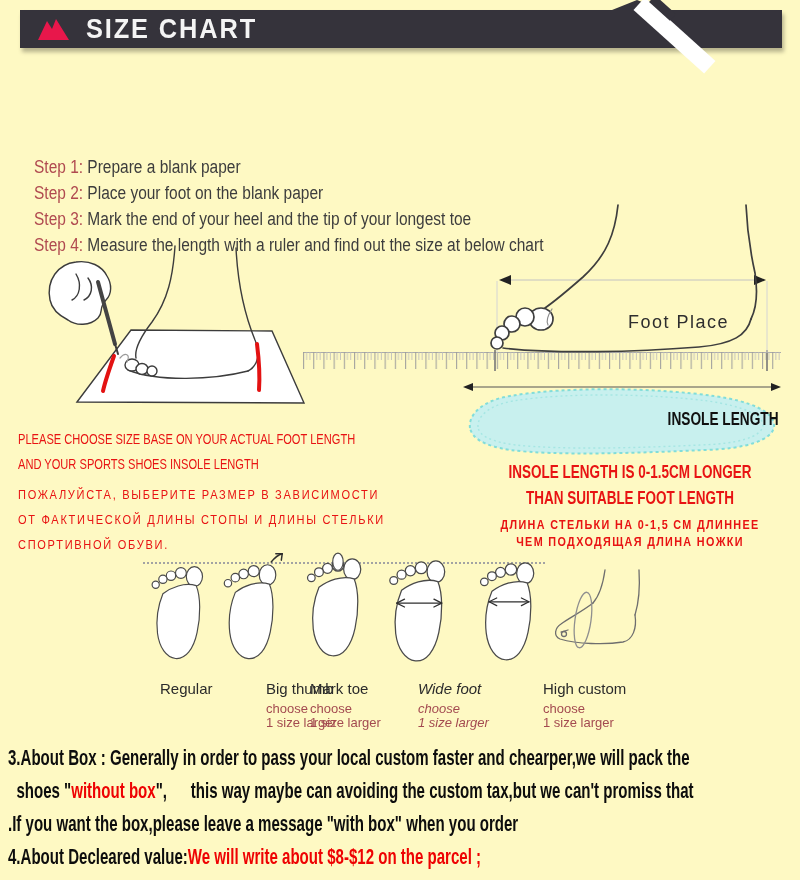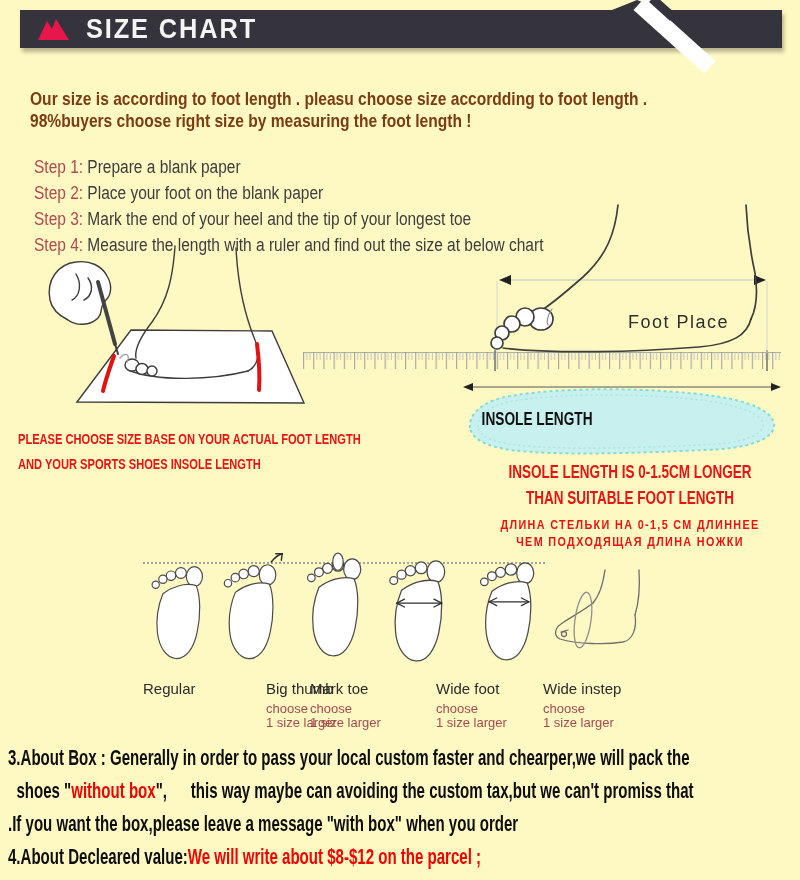--- a/index.html
+++ b/index.html
@@ -23,27 +23,27 @@
   
   .intro{position:absolute;left:30px;top:88px;color:#7b3c12;font-weight:bold;font-size:19px;line-height:22px;}
   .intro .ln{white-space:nowrap;transform:scaleX(.82);transform-origin:left center;}
   .steps{position:absolute;left:34px;top:154px;font-size:18px;line-height:26px;color:#3d3d3d;}
   .steps .ln{white-space:nowrap;transform:scaleX(.86);transform-origin:left center;}
   .step-lb{color:#b04a50;}
 
   
   .illus{position:absolute;}
   .lbl-footlength{position:absolute;left:628px;top:312px;font-size:18px;letter-spacing:1.5px;color:#2e2e2e;}
-  .lbl-insole{position:absolute;left:460px;top:408px;width:340px;text-align:left;color:#111;
+  .lbl-insole{position:absolute;left:460px;top:408px;width:340px;text-align:right;color:#111;
               font-size:19px;font-weight:bold;white-space:nowrap;}
   .lbl-insole .in{display:inline-block;transform:scaleX(.72);transform-origin:center;}
   .dotline{position:absolute;left:143px;top:562px;width:402px;border-top:2px dotted #a3a3a3;}
 
   
-  .lnote{position:absolute;left:18px;top:426px;color:#e81313;font-weight:bold;}
+  .lnote{position:absolute;left:18px;top:426px;color:#e81313;font-weight:normal;}
   .lnote .en{font-size:15px;line-height:25px;white-space:nowrap;transform:scaleX(.74);transform-origin:left center;}
   .lnote .ru{font-size:13px;line-height:25px;letter-spacing:2px;white-space:nowrap;
              transform:scaleX(.85);transform-origin:left center;}
   .lnote .rublk{margin-top:6px;}
   .rnote{position:absolute;left:455px;top:459px;width:350px;text-align:center;color:#e81313;font-weight:bold;}
   .rnote .en{font-size:19px;line-height:26px;white-space:nowrap;transform:scaleX(.71);transform-origin:center;}
   .rnote .ru{font-size:12px;line-height:16px;letter-spacing:1.5px;white-space:nowrap;
              transform:scaleX(.9);transform-origin:center;margin-top:1px;}
   .rnote .rublk{margin-top:6px;}
 
@@ -69,24 +69,20 @@
   <div class="hdr">
     <div class="hdr-peak"></div>
     <div class="hdr-stripe-white"></div>
     <div class="hdr-stripe-dark"></div>
     <svg class="hdr-logo" viewBox="0 0 36 24">
       <path d="M2 23 L11 4 L16 12 L20 2 L33 23 Z" fill="#e8174b"></path>
     </svg>
     <div class="hdr-title">SIZE CHART</div>
   </div>
 
-  <div class="intro">
-    <div class="ln">Our size is according to foot length . pleasu choose size accordding to foot length .</div>
-    <div class="ln">98%buyers choose right size by measuring the foot length !</div>
-  </div>
 
   <div class="steps">
     <div class="ln"><span class="step-lb">Step 1:</span> <span>Prepare a blank paper</span></div>
     <div class="ln"><span class="step-lb">Step 2:</span> <span>Place your foot on the blank paper</span></div>
     <div class="ln"><span class="step-lb">Step 3:</span> <span>Mark the end of your heel and the tip of your longest toe</span></div>
     <div class="ln"><span class="step-lb">Step 4:</span> <span>Measure the length with a ruler and find out the size at below chart</span></div>
   </div>
 
   <svg class="illus" style="left:28px;top:238px;" width="300" height="175" viewBox="0 0 300 175">
     <g fill="none" stroke="#3c3c3c" stroke-width="1.4" stroke-linecap="round">
@@ -149,20 +145,25 @@
     <polygon points="5,7 15,3 15,11" fill="#222"></polygon>
     <polygon points="323,7 313,3 313,11" fill="#222"></polygon>
     <path d="M12,48 C10,34 26,20 52,16 C110,6 200,8 256,16 C292,21 318,32 316,47 C314,60 288,69 246,70 C180,73 100,76 52,70 C26,66 14,58 12,48 Z" fill="#c8f0ee" stroke="#82ddd9" stroke-width="2" stroke-dasharray="3 3"></path>
     <path d="M20,47 C19,36 32,25 55,21 C110,12 196,14 250,21 C284,26 306,35 305,46 C303,57 280,64 242,65 C180,68 104,70 58,65 C34,62 21,56 20,47 Z" fill="none" stroke="#a5e6e3" stroke-width="1.4" stroke-dasharray="2 3"></path>
   </svg>
   <div class="lbl-insole"><span class="in">INSOLE LENGTH</span></div>
 
   <div class="lnote">
     <div class="en">PLEASE CHOOSE SIZE BASE ON YOUR ACTUAL FOOT LENGTH</div>
     <div class="en">AND YOUR SPORTS SHOES INSOLE LENGTH</div>
+    <div class="rublk">
+      <div class="ru">ПОЖАЛУЙСТА, ВЫБЕРИТЕ РАЗМЕР В ЗАВИСИМОСТИ</div>
+      <div class="ru">ОТ ФАКТИЧЕСКОЙ ДЛИНЫ СТОПЫ И ДЛИНЫ СТЕЛЬКИ</div>
+      <div class="ru">СПОРТИВНОЙ ОБУВИ.</div>
+    </div>
   </div>
 
   <div class="rnote">
     <div class="en">INSOLE LENGTH IS 0-1.5CM LONGER</div>
     <div class="en">THAN SUITABLE FOOT LENGTH</div>
     <div class="rublk">
       <div class="ru">ДЛИНА СТЕЛЬКИ НА 0-1,5 СМ ДЛИННЕЕ</div>
       <div class="ru">ЧЕМ ПОДХОДЯЩАЯ ДЛИНА НОЖКИ</div>
     </div>
   </div>
@@ -213,42 +214,42 @@
         <path d="M52,0 C50,14 47,25 40,33"></path>
         <path d="M86,0 C87,16 86,32 82,45"></path>
         <path d="M40,33 C30,41 16,48 8,54 C2,58 0,66 7,69 C24,74 52,75 70,72 C80,70 84,58 82,45"></path>
         <path d="M8,62 l7,-2"></path>
         <circle cx="11" cy="64" r="2.5"></circle>
         <ellipse cx="30" cy="50" rx="8" ry="28" transform="rotate(8 30 50)" stroke="#8f8f8f"></ellipse>
       </g>
     </g>
   </svg>
 
-  <div class="ftype" style="left:143px;">
+  <div class="ftype" style="left:160px;">
     <div class="nm">Regular</div>
     <div class="ch"></div>
     <div class="ch"></div>
   </div>
   <div class="ftype" style="left:222px;margin-left:44px;">
     <div class="nm">Big thumb</div>
     <div class="ch">choose</div>
     <div class="ch">1 size larger</div>
   </div>
   <div class="ftype" style="left:310px;">
     <div class="nm">Mark toe</div>
     <div class="ch">choose</div>
     <div class="ch">1 size larger</div>
   </div>
-  <div class="ftype" style="left:436px;">
+  <div class="ftype" style="left:418px;font-style:italic;">
     <div class="nm">Wide foot</div>
     <div class="ch">choose</div>
     <div class="ch">1 size larger</div>
   </div>
   <div class="ftype" style="left:543px;">
-    <div class="nm">Wide instep</div>
+    <div class="nm">High custom</div>
     <div class="ch">choose</div>
     <div class="ch">1 size larger</div>
   </div>
 
   <div class="bnotes">
     <div class="ln">3.About Box : Generally in order to pass your local custom faster and chearper,we will pack the</div>
     <div class="ln ln2"><span>shoes "</span><span class="red">without box</span><span>",</span><span class="gap"></span><span>this way maybe can avoiding the custom tax,but we can't promiss that</span></div>
     <div class="ln">.If you want the box,please leave a message "with box" when you order</div>
     <div class="ln"><span>4.About Decleared value:</span><span class="red">We will write about $8-$12 on the parcel ;</span></div>
   </div>

